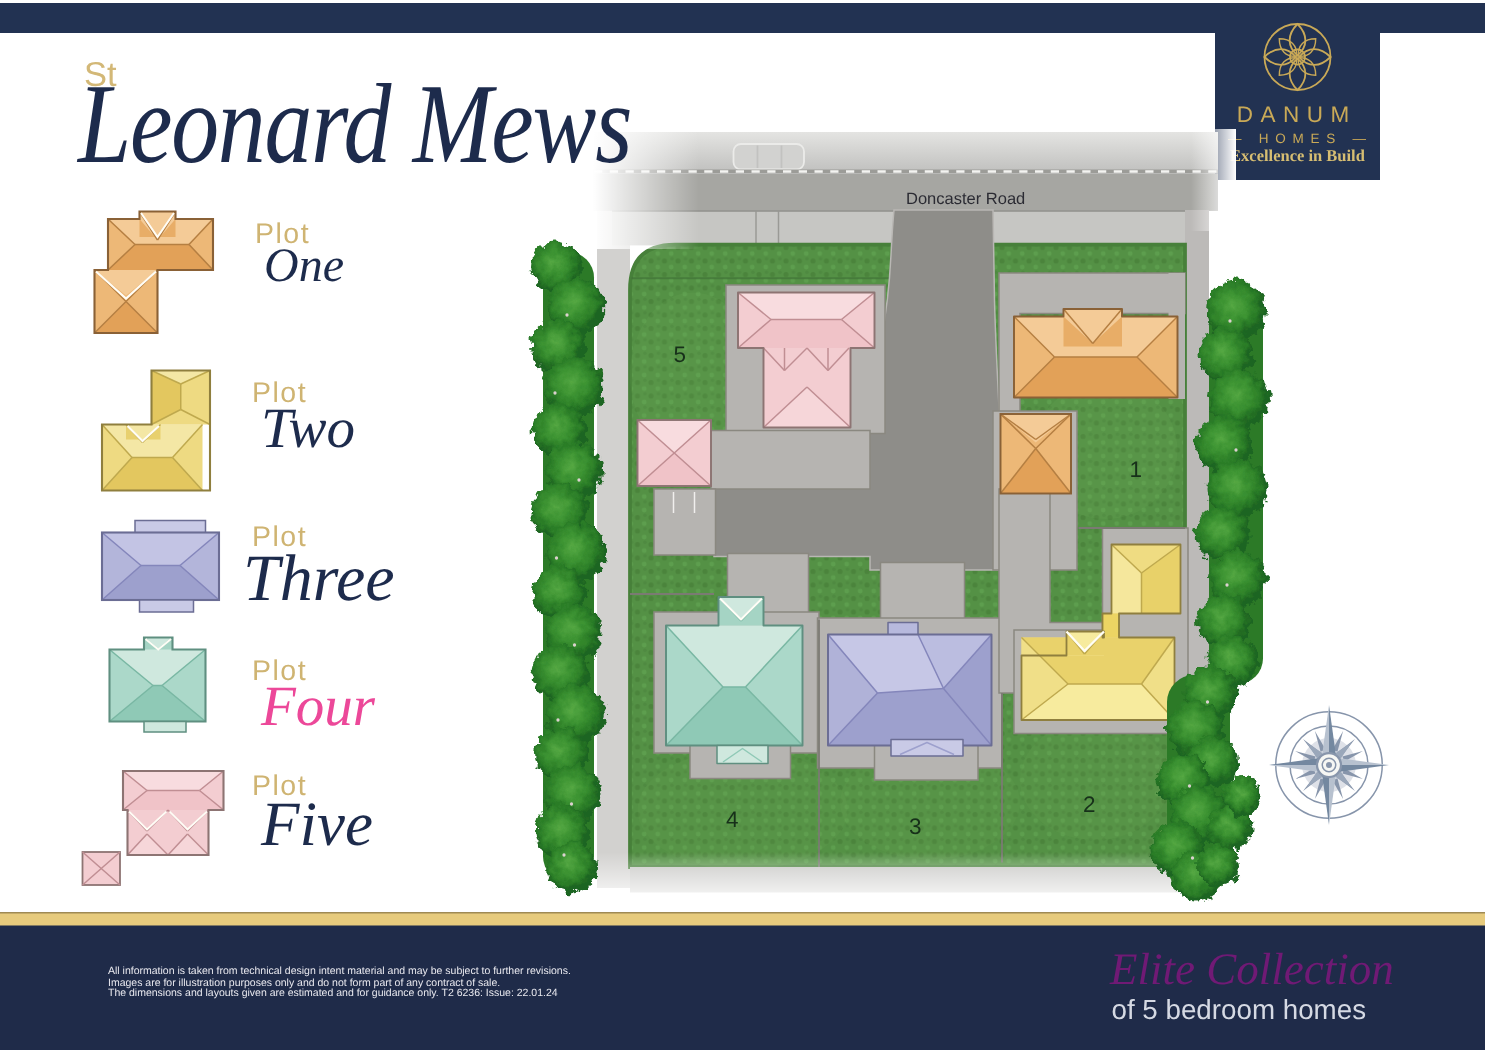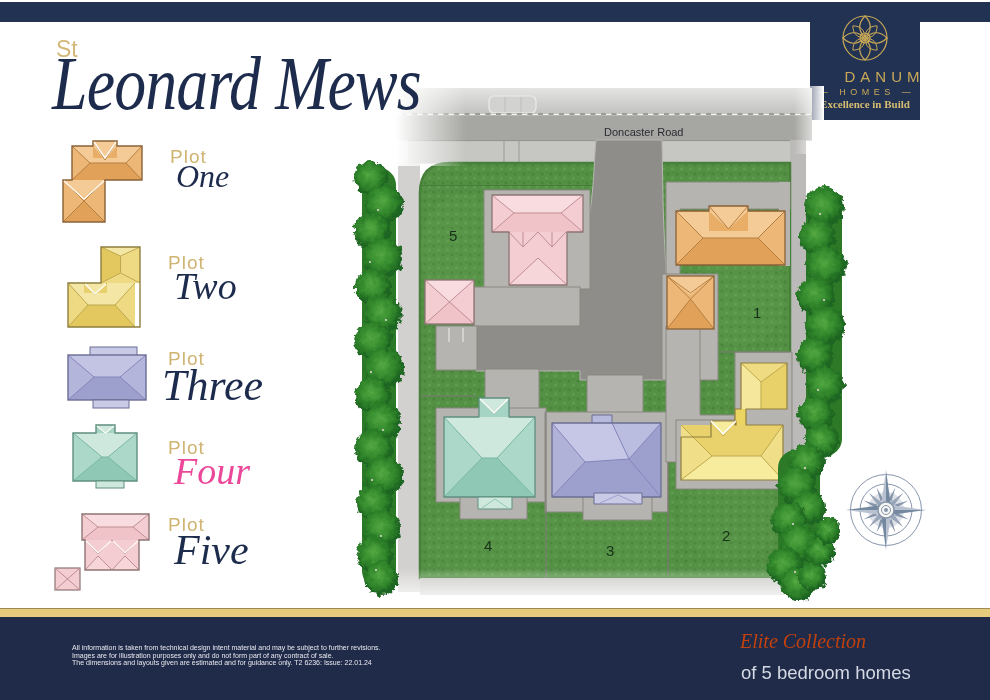--- a/index.html
+++ b/index.html
@@ -36,21 +36,21 @@
   <g transform="rotate(225) scale(.78)">
         <path d="M0,-22 C-7,-15 -7,-7 0,-1 C7,-7 7,-15 0,-22Z"></path>
       </g>
   <g transform="rotate(315) scale(.78)">
         <path d="M0,-22 C-7,-15 -7,-7 0,-1 C7,-7 7,-15 0,-22Z"></path>
       </g>
   <circle r="5"></circle>
  </g>
 </svg>
 
-<div class="abs" style="left:830px;top:68px;width:104px;text-align:center;font-size:15px;letter-spacing:5px;color:#c9a957;text-indent:5px">DANUM</div>
+<div class="abs" style="left:810px;top:68px;width:104px;text-align:center;font-size:15px;letter-spacing:5px;color:#c9a957;text-indent:5px">DANUM</div>
 
 <div class="abs" style="left:810px;top:87px;width:110px;text-align:center;font-size:9px;letter-spacing:4.5px;color:#c9a957;text-indent:4px">—&nbsp;HOMES&nbsp;—</div>
 
 <div class="abs" style="left:810px;top:98px;width:110px;text-align:center;font-family:'Liberation Serif',serif;font-weight:bold;font-size:11px;color:#d6bd72">Excellence in Build</div>
 
 <svg class="abs" style="left:50px;top:138px" width="110" height="90" viewBox="0 0 110 90" id="icon1">
  <rect x="22" y="8" width="70" height="34" fill="#edb877"></rect>
  <polygon points="22,8 92,8 76,25 40,25" fill="#f4cb97"></polygon>
  <polygon points="22,42 92,42 76,25 40,25" fill="#e2a158"></polygon>
  <rect x="43" y="3" width="24" height="17" fill="#f4cb97"></rect>
@@ -558,15 +558,15 @@
 
 <div class="abs" style="left:0;top:608px;width:990px;height:9px;background:#e7cb7d;border-top:1px solid #9f8a54"></div>
 
 <div class="abs" style="left:0;top:617px;width:990px;height:83px;background:#1f2b49"></div>
 
 <div class="abs" style="left:72px;top:644px;font-size:7px;line-height:7.5px;color:#e9e9ef">
 All information is taken from technical design intent material and may be subject to further revisions.<br>
 Images are for illustration purposes only and do not form part of any contract of sale.<br>
 The dimensions and layouts given are estimated and for guidance only. T2 6236: Issue: 22.01.24</div>
 
-<div class="abs script" style="left:740px;top:630px;font-size:20px;color:#c2410c;white-space:nowrap">Elite Collection</div>
+<div class="abs script" style="left:740px;top:630px;font-size:30px;color:#701a75;white-space:nowrap">Elite Collection</div>
 
 <div class="abs" style="left:741px;top:662px;font-size:18.5px;color:#d5d9e3;white-space:nowrap">of 5 bedroom homes</div>
 
 </body></html>

